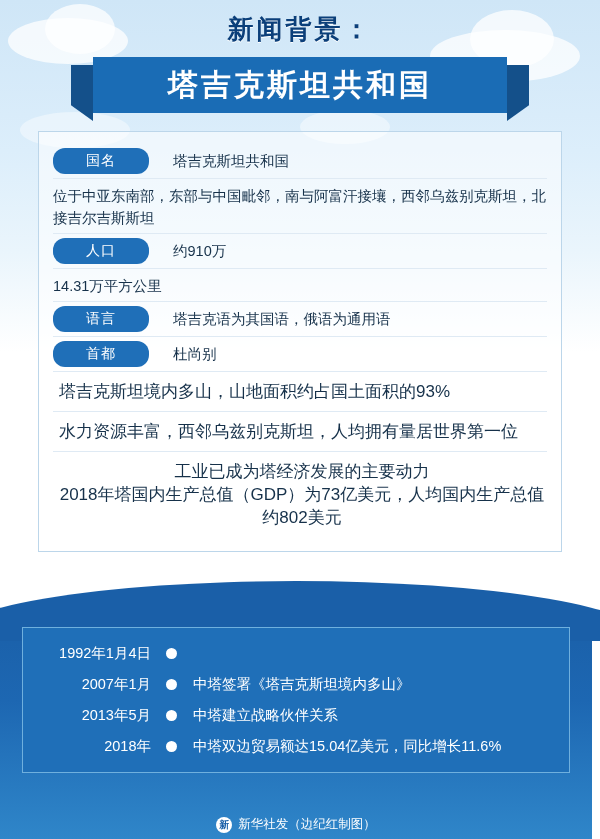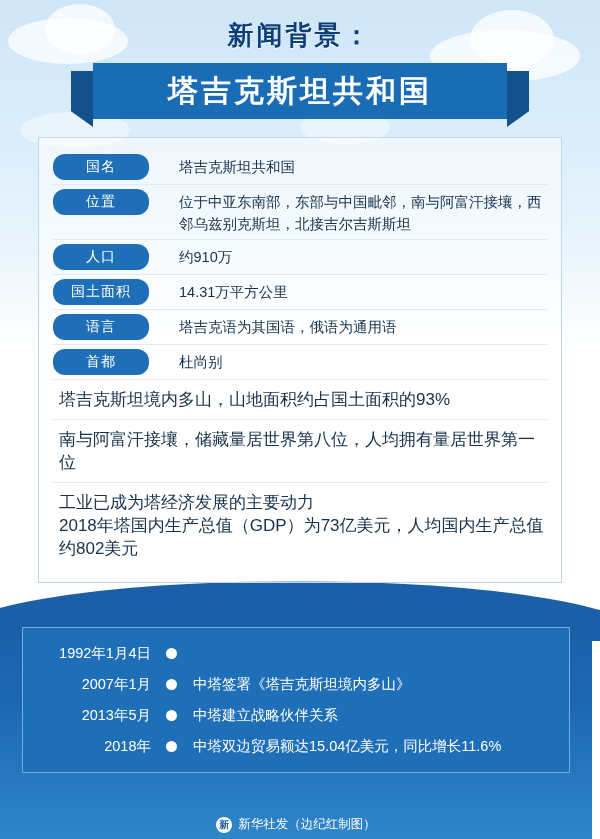--- a/index.html
+++ b/index.html
@@ -25,21 +25,21 @@
   .cloud.c1 { width: 120px; height: 46px; left: 8px;  top: 18px; }
   .cloud.c1b{ width: 70px;  height: 50px; left: 45px; top: 4px;  }
   .cloud.c2 { width: 150px; height: 52px; left: 430px;top: 30px; }
   .cloud.c2b{ width: 84px;  height: 58px; left: 470px;top: 10px; }
   .cloud.c3 { width: 90px;  height: 34px; left: 300px;top: 110px; opacity: .6;}
   .cloud.c4 { width: 110px; height: 36px; left: 20px; top: 112px; opacity: .55;}
 
   
   .header {
     position: relative;
-    padding-top: 18px;
+    padding-top: 12px;
     text-align: center;
     z-index: 3;
   }
   .news-bg {
     font-size: 26px;
     color: #0b3f7a;
     letter-spacing: 3px;
     font-weight: bold;
     margin-bottom: 10px;
     text-shadow: 0 1px 0 #fff;
@@ -86,37 +86,37 @@
   .row:last-of-type { border-bottom: 1px solid #dfeaf4; }
   .tag {
     flex: 0 0 96px;
     background: #1f6fb8;
     color: #fff;
     font-size: 14px;
     text-align: center;
     padding: 4px 0;
     border-radius: 12px 12px 12px 12px;
     letter-spacing: 1px;
-    margin-right: 30px;
+    margin-right: 24px;
   }
   .val {
     flex: 1;
     font-size: 14.5px;
     color: #16314a;
     line-height: 22px;
     padding-top: 2px;
   }
   .note {
     font-size: 17px;
     color: #16314a;
     line-height: 23px;
     padding: 8px 2px 8px 6px;
     border-bottom: 1px solid #dfeaf4;
   }
-  .note:last-child { border-bottom: none; }
+  .note:last-child { border-bottom: none; text-align: center; }
 
   
   .timeline-wrap {
     position: absolute;
     left: 0; right: 8px; bottom: 0;
     height: 230px;
     background: linear-gradient(180deg, #1a5fa8 0%, #1d67b2 40%, #2f86c9 100%);
     z-index: 2;
   }
   .tl-top-curve {
@@ -199,42 +199,40 @@
     </div>
   </div>
 
   <div class="panel">
 
     <div class="row">
       <div class="tag">国名</div>
       <div class="val">塔吉克斯坦共和国</div>
     </div>
     <div class="row">
-      <div class="tag">位置</div>
       <div class="val">位于中亚东南部，东部与中国毗邻，南与阿富汗接壤，西邻乌兹别克斯坦，北接吉尔吉斯斯坦</div>
     </div>
     <div class="row">
       <div class="tag">人口</div>
       <div class="val">约910万</div>
     </div>
     <div class="row">
-      <div class="tag">国土面积</div>
       <div class="val">14.31万平方公里</div>
     </div>
     <div class="row">
       <div class="tag">语言</div>
       <div class="val">塔吉克语为其国语，俄语为通用语</div>
     </div>
     <div class="row">
       <div class="tag">首都</div>
       <div class="val">杜尚别</div>
     </div>
 
     <div class="note">塔吉克斯坦境内多山，山地面积约占国土面积的93%</div>
-    <div class="note">南与阿富汗接壤，储藏量居世界第八位，人均拥有量居世界第一位</div>
+    <div class="note">水力资源丰富，西邻乌兹别克斯坦，人均拥有量居世界第一位</div>
     <div class="note" style="white-space: pre-line;">工业已成为塔经济发展的主要动力
 2018年塔国内生产总值（GDP）为73亿美元，人均国内生产总值约802美元</div>
   </div>
 
   <div class="timeline-wrap">
     <div class="tl-top-curve"></div>
 
     <div class="timeline">
       <div class="tl-row">
         <div class="tl-date">1992年1月4日</div>

